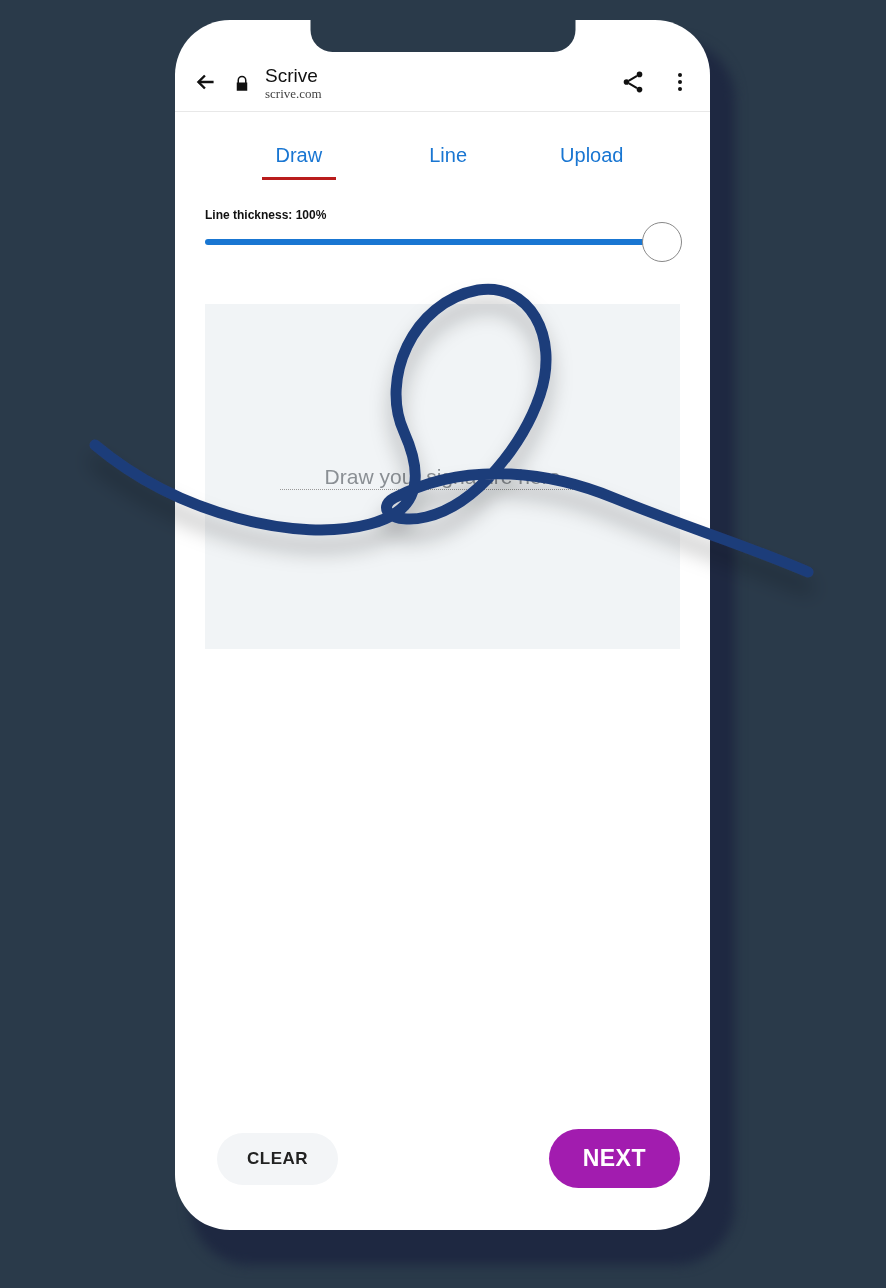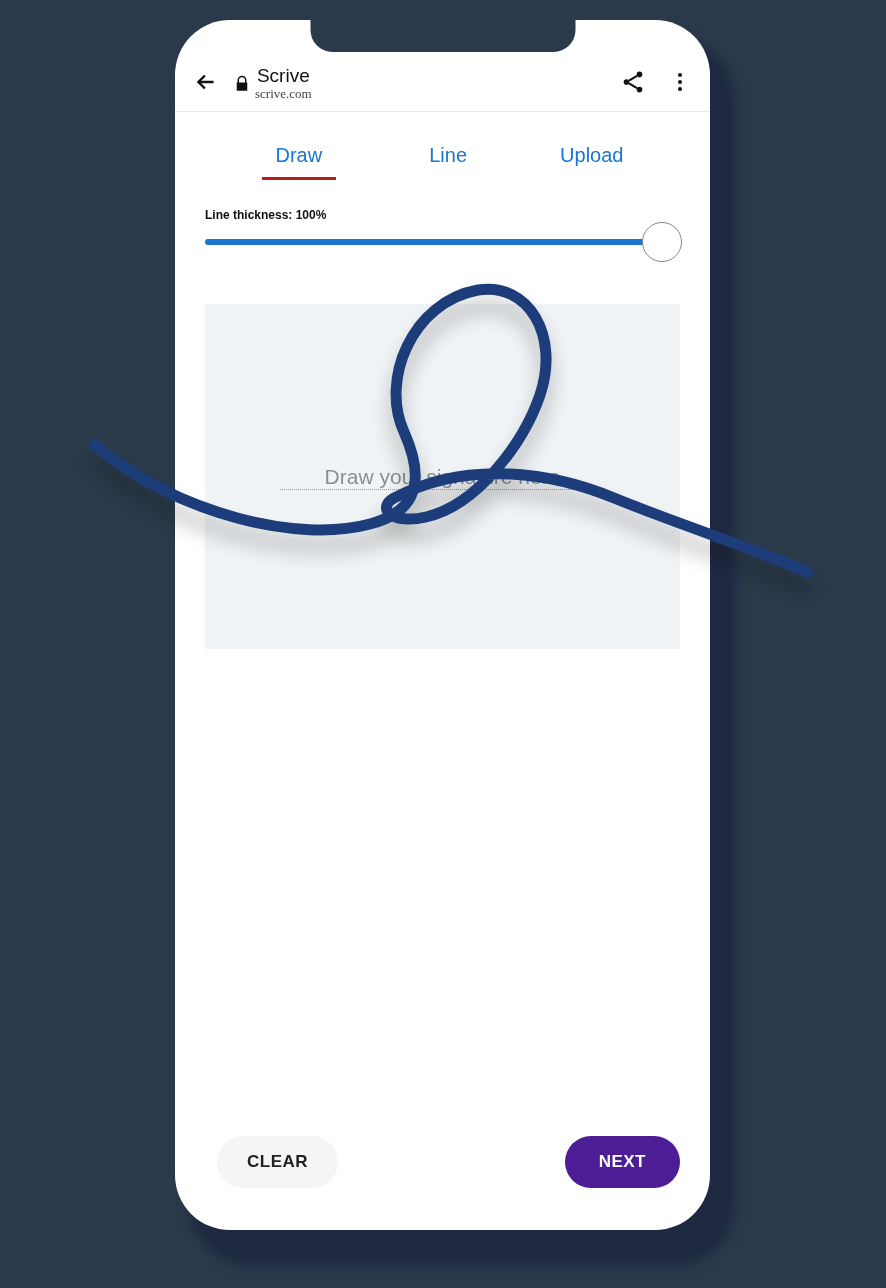--- a/index.html
+++ b/index.html
@@ -51,21 +51,21 @@
   }
   .browser-bar {
     padding: 46px 18px 10px 18px;
     display: flex;
     align-items: center;
     gap: 14px;
     border-bottom: 1px solid #e8e8e8;
   }
   .back-icon { width: 26px; height: 26px; }
   .lock-icon { width: 18px; height: 18px; }
-  .site-block { display: flex; align-items: center; gap: 4px; flex: 1; text-align: center; }
+  .site-block { display: flex; align-items: center; gap: 14px; flex: 1; }
   .site-text { display: flex; flex-direction: column; line-height: 1.1; }
   .site-name { font-size: 19px; font-weight: 500; color: #111; }
   .site-url { font-size: 13px; color: #444; font-family: Liberation Serif, serif; }
   .share-icon { width: 26px; height: 26px; margin-right: 8px; }
   .more-icon { width: 24px; height: 24px; }
   .tabs {
     display: flex;
     justify-content: space-around;
     padding: 32px 40px 0 40px;
   }
@@ -149,24 +149,24 @@
     border: none;
     border-radius: 30px;
     font-size: 17px;
     font-weight: 700;
     color: #222;
     letter-spacing: 0.5px;
     cursor: pointer;
   }
   .btn-next {
     padding: 16px 34px;
-    background: #4c1d95;
+    background: #a21caf;
     border: none;
     border-radius: 30px;
-    font-size: 17px;
+    font-size: 23px;
     font-weight: 700;
     color: #fff;
     letter-spacing: 0.5px;
     cursor: pointer;
   }
   .signature-overlay {
     position: absolute;
     top: 0;
     left: 0;
     width: 886px;

